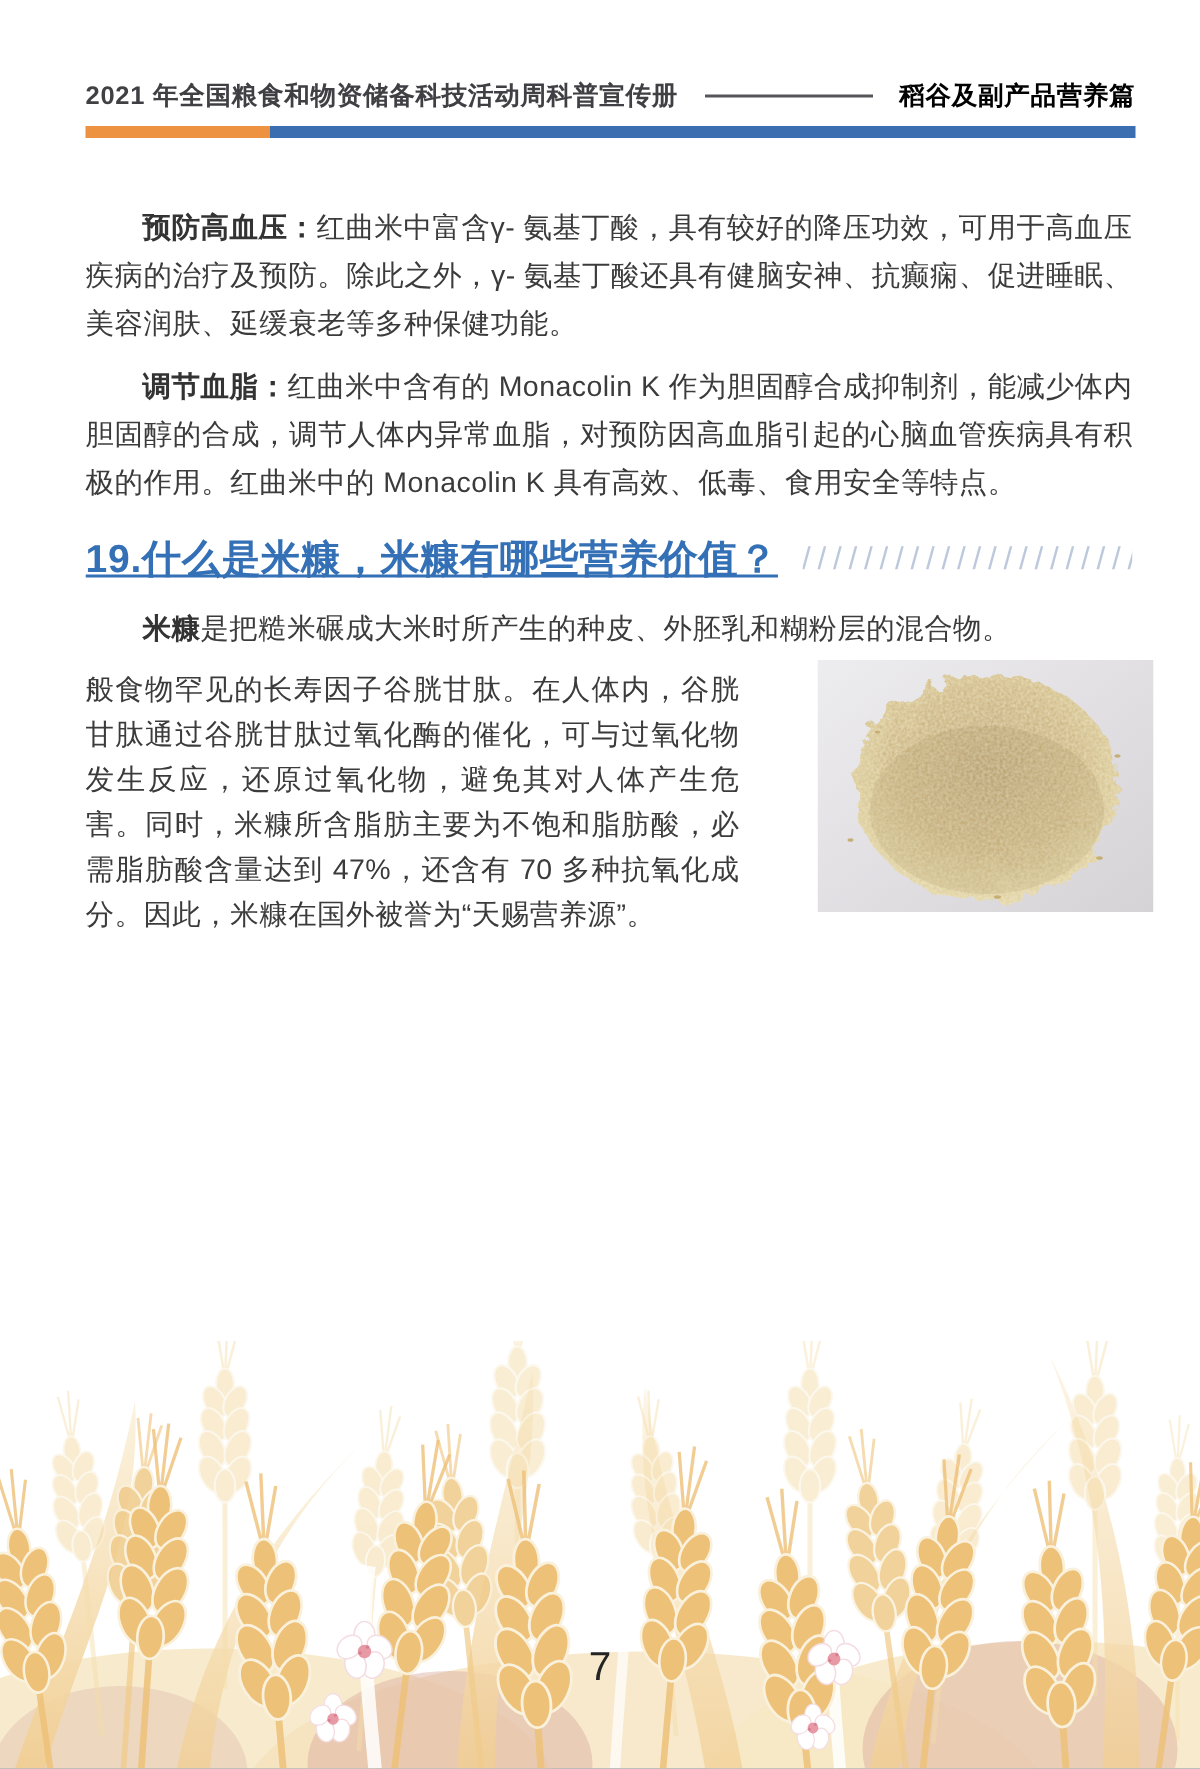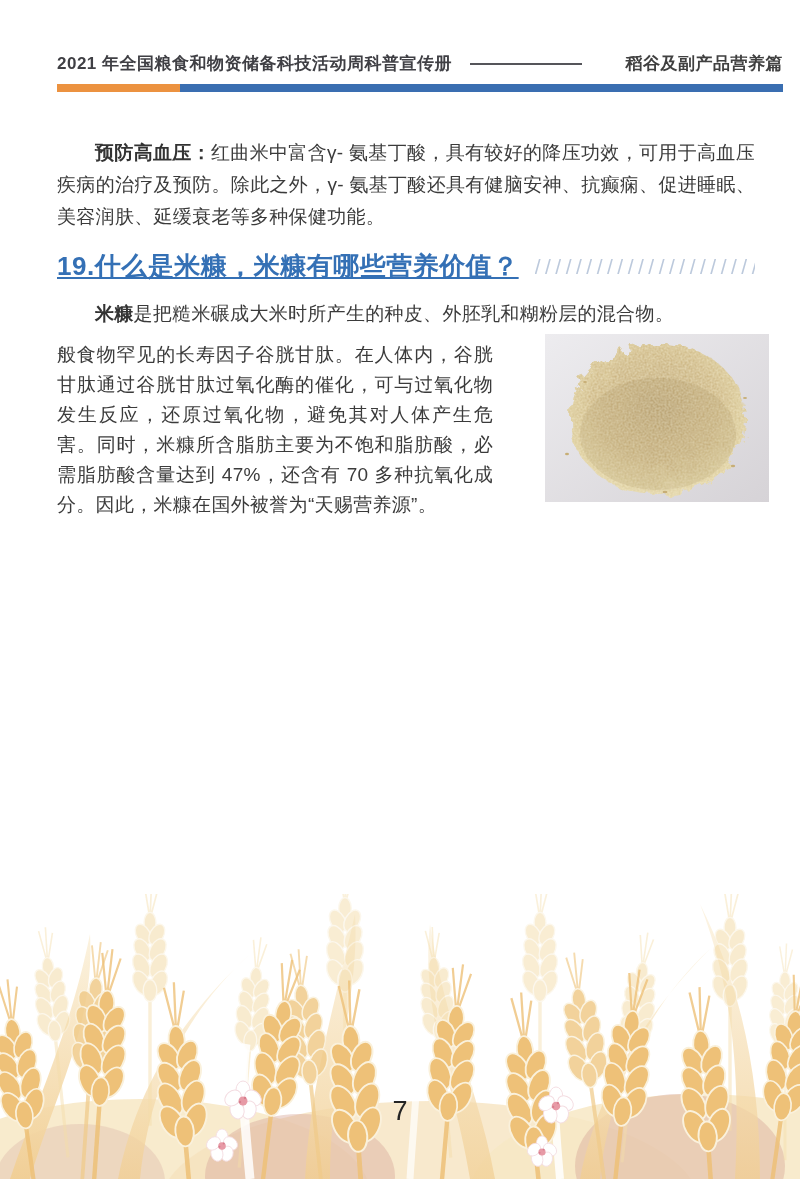--- a/index.html
+++ b/index.html
@@ -3,25 +3,25 @@
 <meta charset="utf-8">
 <style>
   * { margin:0; padding:0; box-sizing:border-box; }
   html,body { background:#888; }
   body { display:flex; justify-content:center; font-family:"Liberation Sans","DejaVu Sans",sans-serif; }
   .page {
     position:relative; width:800px; height:1179px; background:#ffffff; overflow:hidden;
     color:#3b3b3b;
   }
   
-  .page-header { margin:52px 17px 0 57px; }
+  .page-header { margin:52px 43px 0 57px; }
   .header-row { display:flex; align-items:center; }
   .header-title { font-size:17px; font-weight:600; color:#3f3f44; letter-spacing:.5px; white-space:nowrap; }
   .header-dash { width:112px; height:2px; background:#55555a; margin-left:18px; flex:none; }
-  .header-badge { margin-left:auto; font-size:17px; font-weight:700; color:#404040; letter-spacing:.5px; white-space:nowrap; }
+  .header-badge { margin-left:auto; font-size:17px; font-weight:700; color:#000000; letter-spacing:.5px; white-space:nowrap; }
   .header-bar { display:flex; height:8px; margin-top:9px; }
   .bar-orange { width:123px; background:#ec9240; flex:none; }
   .bar-blue { flex:1; background:#3a6eb1; }
   
   .content { padding:45px 45px 0 57px; position:relative; z-index:2; }
   .para { font-size:19px; line-height:32px; letter-spacing:.3px; color:#3b3b3b;
           text-align:justify; margin-bottom:10px; }
   .para.indent { text-indent:2em; }
   .lead { font-weight:700; color:#333; }
   .heading { display:flex; align-items:center; gap:16px; margin:16px 0 14px; overflow:hidden; }
@@ -50,20 +50,21 @@
     <div class="header-bar">
       <span class="bar-orange"></span>
       <span class="bar-blue"></span>
     </div>
   </header>
 
   <main class="content">
 
     <p class="para indent"><span class="lead">预防高血压：</span><span>红曲米中富含γ- 氨基丁酸，具有较好的降压功效，可用于高血压疾病的治疗及预防。除此之外，γ- 氨基丁酸还具有健脑安神、抗癫痫、促进睡眠、美容润肤、延缓衰老等多种保健功能。</span></p>
 
+    <p class="para indent"><span class="lead">调节血脂：</span><span>红曲米中含有的 Monacolin K 作为胆固醇合成抑制剂，能减少体内胆固醇的合成，调节人体内异常血脂，对预防因高血脂引起的心脑血管疾病具有积极的作用。红曲米中的 Monacolin K 具有高效、低毒、食用安全等特点。</span></p>
 
     <h2 class="heading">
       <span class="heading-text">19.什么是米糠，米糠有哪些营养价值？</span>
       <span class="slashes">//////////////////////////</span>
     </h2>
 
     <p class="para indent"><span class="lead">米糠</span><span>是把糙米碾成大米时所产生的种皮、外胚乳和糊粉层的混合物。</span></p>
 
 
     <div class="two-col">

